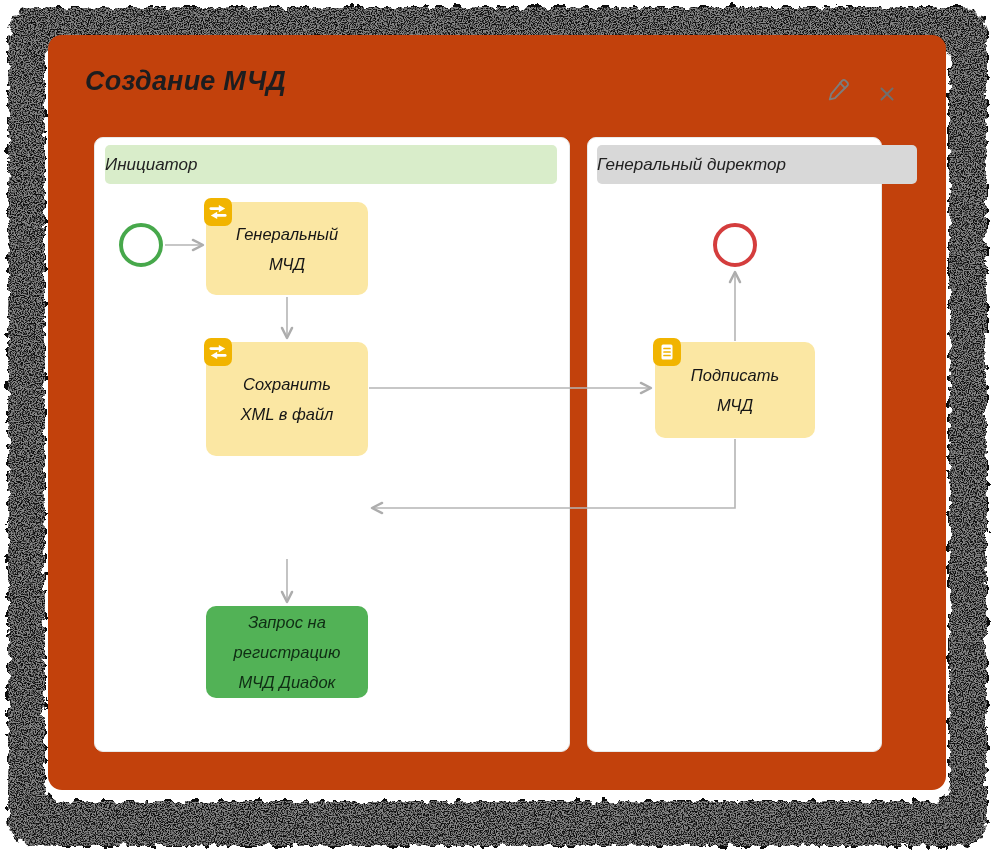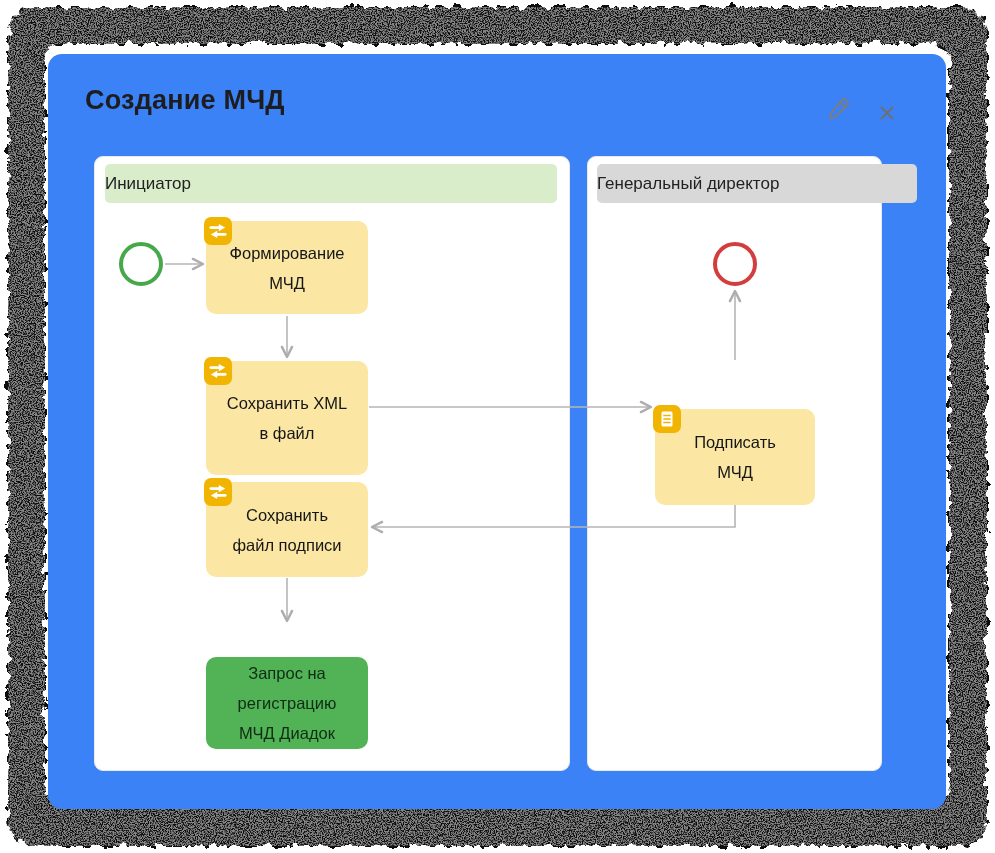--- a/index.html
+++ b/index.html
@@ -4,22 +4,22 @@
 <style>
   html,body{margin:0;padding:0;}
   body{
     width:995px;height:853px;position:relative;overflow:hidden;
     background:#ffffff;
     font-family:"Liberation Sans","DejaVu Sans",sans-serif;
     -webkit-font-smoothing:antialiased;
   }
   .frame-svg{position:absolute;left:0;top:0;z-index:0;}
   .modal{
-    position:absolute;left:48px;top:54px;width:898px;height:755px;
-    background:#3b82f6;border-radius:14px;z-index:1;
+    position:absolute;left:48px;top:35px;width:898px;height:755px;
+    background:#c2410c;border-radius:14px;z-index:1;font-style:italic;
   }
   .modal-title{
     position:absolute;left:37px;top:31px;margin:0;
     font-size:27px;font-weight:700;color:#1d1d1f;letter-spacing:.2px;
   }
   .icon-btn{
     position:absolute;width:30px;height:30px;border:none;background:transparent;
     padding:0;cursor:pointer;display:flex;align-items:center;justify-content:center;
   }
   .btn-edit{left:775px;top:40px;}
@@ -44,23 +44,23 @@
   }
   .event-start{left:71px;top:188px;border-color:#47a84b;}
   .event-end{left:665px;top:188px;border-color:#d43d3d;}
   .task{
     background:#fbe7a3;border-radius:10px;display:flex;align-items:center;justify-content:center;
     text-align:center;font-size:16.5px;line-height:30px;color:#161616;padding:0 18px;
   }
   .task-form   {left:158px;top:167px;width:162px;height:93px;}
   .task-savexml{left:158px;top:307px;width:162px;height:114px;}
   .task-savesig{left:158px;top:428px;width:162px;height:95px;}
-  .task-sign   {left:607px;top:307px;width:160px;height:96px;padding:0 24px;margin-top:48px;}
+  .task-sign   {left:607px;top:307px;width:160px;height:96px;padding:0 24px;}
   .task-request{
-    left:158px;top:571px;width:162px;height:92px;background:#52b256;color:#0f2d14;margin-top:32px;
+    left:158px;top:571px;width:162px;height:92px;background:#52b256;color:#0f2d14;
   }
   .badge{
     position:absolute;left:-2px;top:-4px;width:28px;height:28px;border-radius:7px;
     background:#f1b400;display:flex;align-items:center;justify-content:center;
   }
   .label{display:inline-block;}
 </style>
 </head>
 <body>
 
@@ -137,46 +137,35 @@
 
   <div class="node task task-form">
     <div class="badge">
       <svg width="20" height="20" viewBox="0 0 20 20">
         <path d="M2.8 6.6 H11.5" stroke="#ffffff" stroke-width="2.7" stroke-linecap="round"></path>
         <path d="M10.8 3 L17.2 6.6 L10.8 10.2 Z" fill="#ffffff"></path>
         <path d="M17.2 13.4 H8.5" stroke="#ffffff" stroke-width="2.7" stroke-linecap="round"></path>
         <path d="M9.2 9.8 L2.8 13.4 L9.2 17 Z" fill="#ffffff"></path>
       </svg>
     </div>
-    <span class="label">Формирование МЧД</span>
+    <span class="label">Генеральный МЧД</span>
   </div>
 
   <div class="node task task-savexml">
     <div class="badge">
       <svg width="20" height="20" viewBox="0 0 20 20">
         <path d="M2.8 6.6 H11.5" stroke="#ffffff" stroke-width="2.7" stroke-linecap="round"></path>
         <path d="M10.8 3 L17.2 6.6 L10.8 10.2 Z" fill="#ffffff"></path>
         <path d="M17.2 13.4 H8.5" stroke="#ffffff" stroke-width="2.7" stroke-linecap="round"></path>
         <path d="M9.2 9.8 L2.8 13.4 L9.2 17 Z" fill="#ffffff"></path>
       </svg>
     </div>
     <span class="label">Сохранить XML в файл</span>
   </div>
 
-  <div class="node task task-savesig">
-    <div class="badge">
-      <svg width="20" height="20" viewBox="0 0 20 20">
-        <path d="M2.8 6.6 H11.5" stroke="#ffffff" stroke-width="2.7" stroke-linecap="round"></path>
-        <path d="M10.8 3 L17.2 6.6 L10.8 10.2 Z" fill="#ffffff"></path>
-        <path d="M17.2 13.4 H8.5" stroke="#ffffff" stroke-width="2.7" stroke-linecap="round"></path>
-        <path d="M9.2 9.8 L2.8 13.4 L9.2 17 Z" fill="#ffffff"></path>
-      </svg>
-    </div>
-    <span class="label">Сохранить файл подписи</span>
-  </div>
 
   <div class="node task task-request">
     <span class="label">Запрос на регистрацию МЧД Диадок</span>
   </div>
 
   <div class="node task task-sign">
     <div class="badge">
       <svg width="20" height="20" viewBox="0 0 20 20">
         <rect x="4.5" y="2.5" width="11" height="15" rx="1.5" fill="#ffffff"></rect>
         <path d="M7 6.5 H13 M7 10 H13 M7 13.5 H13" stroke="#f1b400" stroke-width="1.7" stroke-linecap="round"></path>

